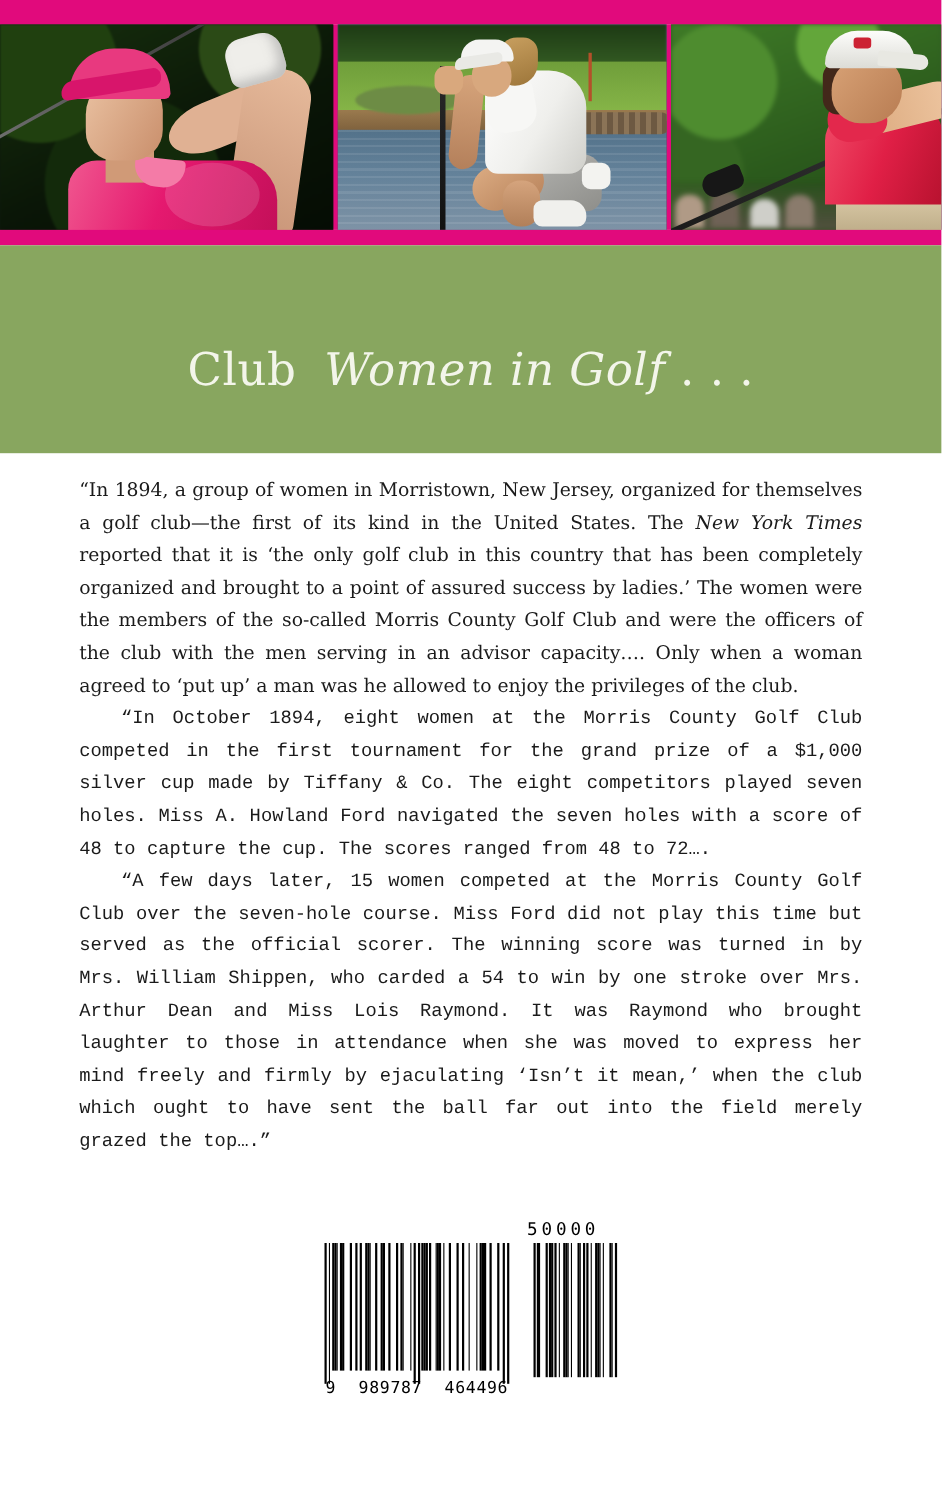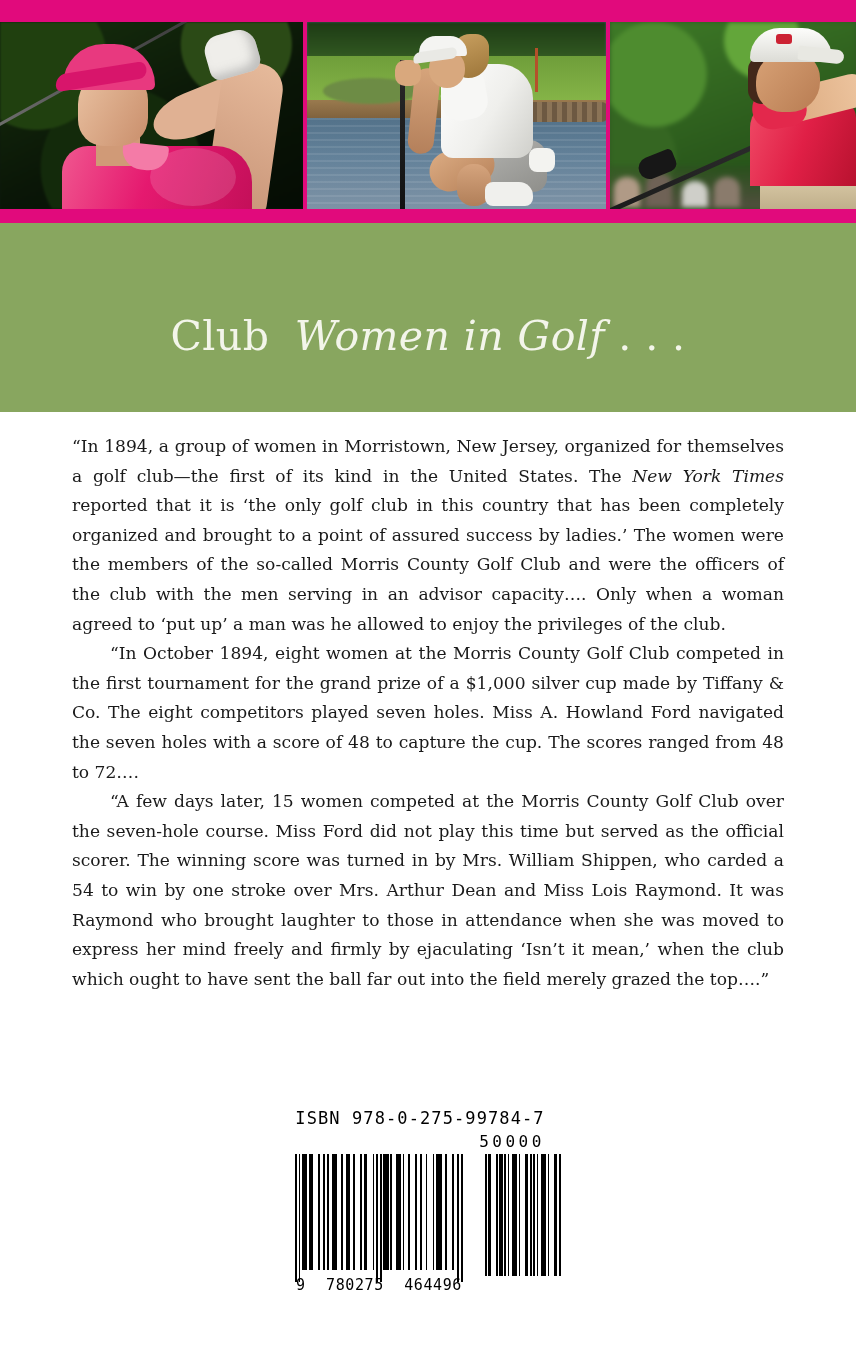--- a/index.html
+++ b/index.html
@@ -404,20 +404,21 @@
     font-size: 17.1px;
     line-height: 29.6px;
     text-align: justify;
     text-justify: inter-word;
   }
   .blurb p {
     margin: 0;
   }
   .blurb p + p {
     text-indent: 38px;
+    font-family: Liberation Mono, monospace;
   }
   .blurb em {
     font-style: italic;
   }
 
   
   .barcode-area {
     position: absolute;
     left: 0; top: 1108px;
     width: 856px;
@@ -562,21 +563,20 @@
   <div class="from-title"><span>Club </span><span class="ital">Women in Golf</span><span> . . .</span></div>
 </div>
 
 <div class="blurb">
   <p><span>“In 1894, a group of women in Morristown, New Jersey, organized for themselves a golf club—the first of its kind in the United States. The </span><em>New York Times</em><span> reported that it is ‘the only golf club in this country that has been completely organized and brought to a point of assured success by ladies.’ The women were the members of the so-called Morris County Golf Club and were the officers of the club with the men serving in an advisor capacity…. Only when a woman agreed to ‘put up’ a man was he allowed to enjoy the privileges of the club.</span></p>
   <p>“In October 1894, eight women at the Morris County Golf Club competed in the first tournament for the grand prize of a $1,000 silver cup made by Tiffany &amp; Co. The eight competitors played seven holes. Miss A. Howland Ford navigated the seven holes with a score of 48 to capture the cup. The scores ranged from 48 to 72….</p>
   <p>“A few days later, 15 women competed at the Morris County Golf Club over the seven-hole course. Miss Ford did not play this time but served as the official scorer. The winning score was turned in by Mrs. William Shippen, who carded a 54 to win by one stroke over Mrs. Arthur Dean and Miss Lois Raymond. It was Raymond who brought laughter to those in attendance when she was moved to express her mind freely and firmly by ejaculating ‘Isn’t it mean,’ when the club which ought to have sent the ball far out into the field merely grazed the top….”</p>
 </div>
 
 <div class="barcode-area">
-  <div class="isbn-text">ISBN 978-0-275-99784-7</div>
   <div class="supp-text">50000</div>
   <div class="bars-row">
     <div class="ean-block">
       <div class="ean-bars" id="ean-bars">
           <span class="bar" style="width: 1.0526%;"></span>
           <span class="sp" style="width: 1.0526%;"></span>
           <span class="bar" style="width: 1.0526%;"></span>
           <span class="sp" style="width: 1.0526%;"></span>
           <span class="bar short" style="width: 1.0526%;"></span>
           <span class="bar short" style="width: 1.0526%;"></span>
@@ -665,21 +665,21 @@
           <span class="sp" style="width: 1.0526%;"></span>
           <span class="bar short" style="width: 1.0526%;"></span>
           <span class="sp" style="width: 1.0526%;"></span>
           <span class="sp" style="width: 1.0526%;"></span>
           <span class="bar" style="width: 1.0526%;"></span>
           <span class="sp" style="width: 1.0526%;"></span>
           <span class="bar" style="width: 1.0526%;"></span>
         </div>
       <div class="ean-digits">
         <span>9</span>
-        <span>780275</span>
+        <span>989787</span>
         <span>464496</span>
       </div>
     </div>
     <div class="supp-block">
       <div class="supp-bars" id="supp-bars">
           <span class="bar" style="width: 2.1277%;"></span>
           <span class="sp" style="width: 2.1277%;"></span>
           <span class="bar" style="width: 2.1277%;"></span>
           <span class="bar" style="width: 2.1277%;"></span>
           <span class="sp" style="width: 2.1277%;"></span>

